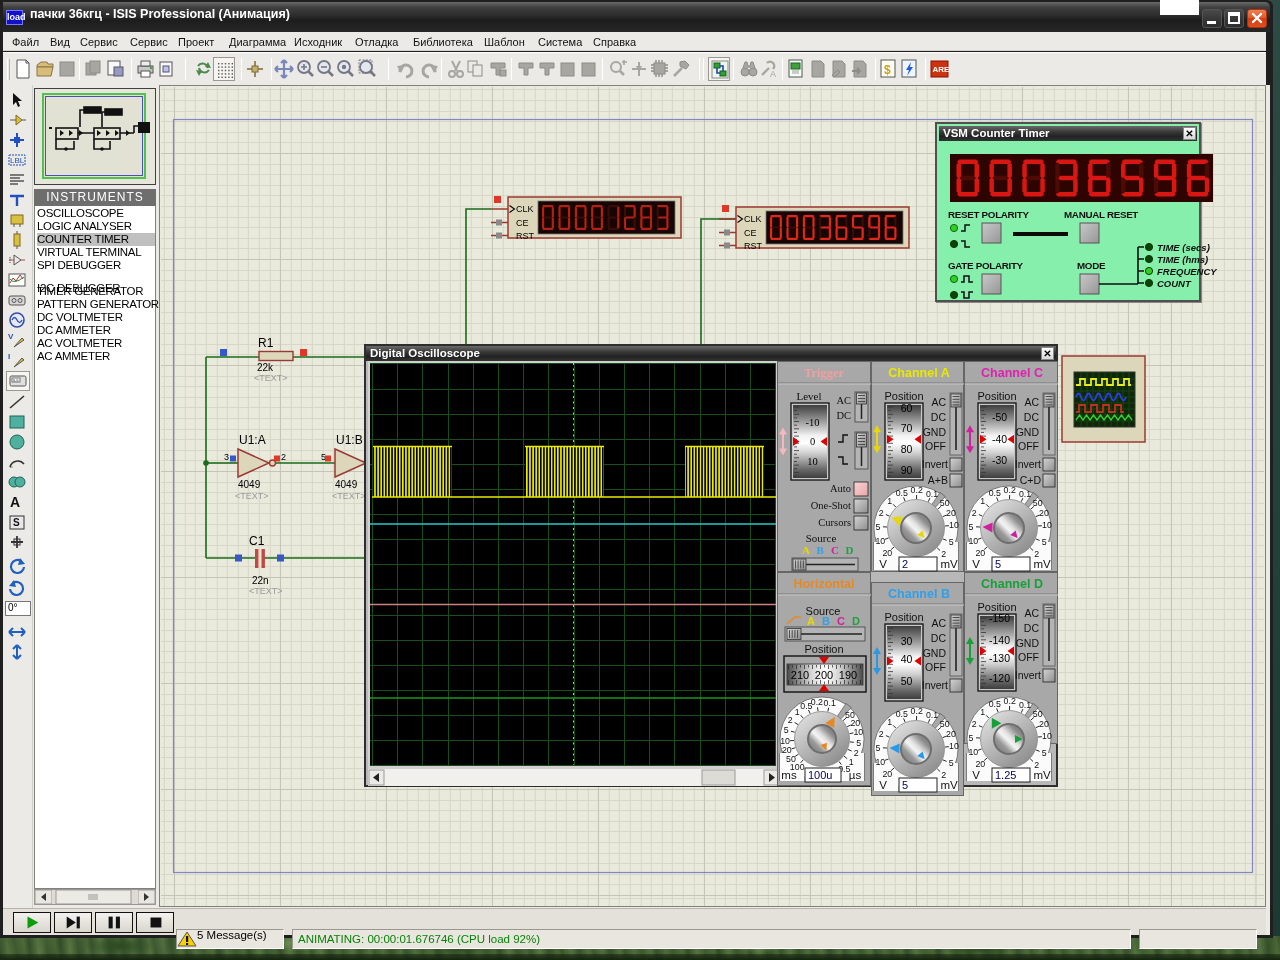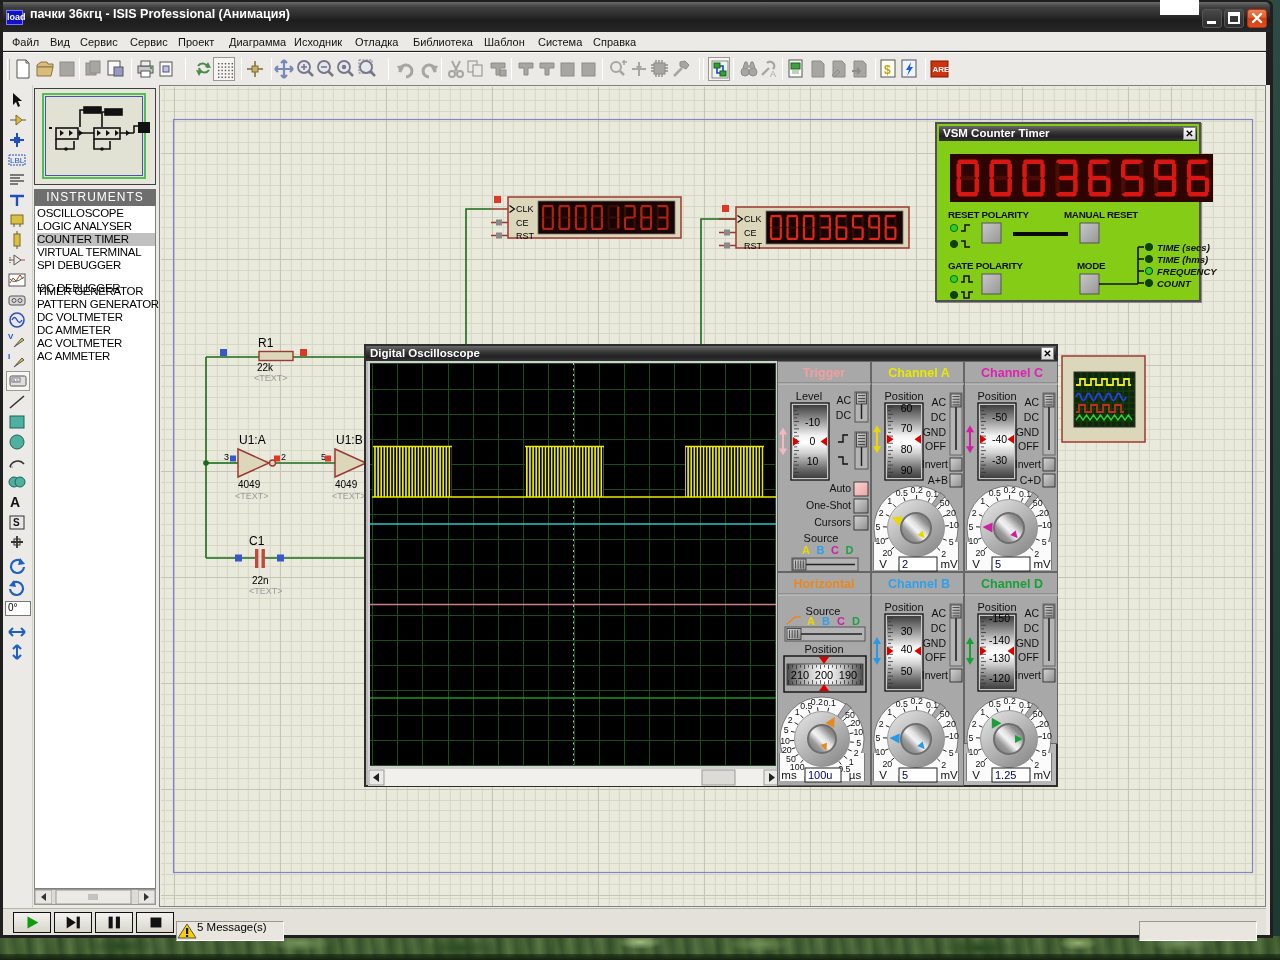--- a/index.html
+++ b/index.html
@@ -41,21 +41,21 @@
 #canvasbox { left:156px; top:0; width:1107px; height:822px; border:1px solid #808080; background:#e9e9dc; }
 #grid { left:1px; top:1px; width:1103px; height:819px;
  background-image:
   repeating-linear-gradient(0deg,#c5c5b5 0 1px,transparent 1px 106px),
   repeating-linear-gradient(90deg,#c5c5b5 0 1px,transparent 1px 106px),
   repeating-linear-gradient(0deg,#d7d7c7 0 1px,transparent 1px 10.6px),
   repeating-linear-gradient(90deg,#d7d7c7 0 1px,transparent 1px 10.6px);
  background-position: 0 -10px, -93px 0, 0 -10px, -8.2px 0; }
 #statusbar { left:3px; top:908px; width:1263px; height:27px; background:#e4e1da; border-top:1px solid #b8b5ae; }
 .sbtn { position:absolute; top:3px; width:38px; height:21px; background:linear-gradient(180deg,#f4f2ee,#d8d5cd); border:1px solid #111; }
-.spanel { position:absolute; top:12px; height:20px; border:1px solid #9a978f; border-right-color:#fff; border-bottom-color:#fff; background:#e9e6df; font-size:11.5px; }
+.spanel { position:absolute; top:20px; height:20px; border:1px solid #9a978f; border-right-color:#fff; border-bottom-color:#fff; background:#e9e6df; font-size:11.5px; }
 .dlg-title { position:absolute; left:2px; top:2px; right:2px; height:15px;
   background:linear-gradient(180deg,#6a6a6a,#383838 40%,#222 70%,#333); color:#fff; font-weight:bold; font-size:11.5px; line-height:15px; padding-left:4px;}
 .xbtn { position:absolute; top:1px; width:13px; height:13px; background:linear-gradient(180deg,#fdfdfd,#d8d8d8); border:1px solid #888; color:#000; font-size:10px; font-weight:bold; text-align:center; line-height:12px; }
 </style></head><body>
 <div class="abs" id="deskR"></div>
 <div class="abs" id="deskB"></div>
 <div class="abs" id="win"></div>
 <div class="abs" id="titlebar"></div>
 <div class="abs" id="isislogo">load</div>
 <div class="abs" id="title">пачки 36кгц - ISIS Professional (Анимация)</div>
@@ -677,23 +677,24 @@
         <rect x="20" y="4" width="4.5" height="13" fill="#111"></rect>
       </svg></div>
     <div class="sbtn" style="left:133px"><svg width="37" height="19" viewBox="0 0 37 21">
         <rect x="13" y="5" width="12" height="11" fill="#111"></rect>
       </svg></div>
     <div class="spanel" style="left:173px;width:108px;"><svg width="20" height="18" style="vertical-align:-4px">
         <polygon points="10,2 19,16 1,16" fill="#f8d000" stroke="#555"></polygon>
         <rect x="9" y="6" width="2.2" height="6" fill="#111"></rect>
         <rect x="9" y="13" width="2.2" height="2" fill="#111"></rect>
       </svg><span style="position:relative;top:-5px;">5 Message(s)</span></div>
+    <div class="spanel" style="left:289px;width:839px;color:#078207;line-height:18px;padding-left:5px;">ANIMATING: 00:00:01.676746 (CPU load 92%)</div>
     <div class="spanel" style="left:1136px;width:118px;"></div>
   </div>
-<div class="abs" style="left:935px;top:122px;width:266px;height:180px;background:#84cc16;border:2px solid #505050;box-shadow:1px 1px 0 #888;">
+<div class="abs" style="left:935px;top:122px;width:266px;height:180px;background:#86efac;border:2px solid #505050;box-shadow:1px 1px 0 #888;">
     <div class="dlg-title">VSM Counter Timer<div class="xbtn" style="right:1px;">✕</div></div>
     <svg width="283" height="159" viewBox="0 0 283 159" style="position:absolute;left:0;top:17px">
       <defs>
         <linearGradient id="btng2" x1="0" y1="0" x2="1" y2="1">
           <stop offset="0" stop-color="#c9c9c9"></stop>
           <stop offset="1" stop-color="#969696"></stop>
         </linearGradient>
       </defs>
       <rect x="13" y="13" width="263" height="48" fill="#2d0400"></rect>
       <polygon points="19.9,20.8 22.2,18.5 39.3,18.5 41.5,20.8 39.3,23.0 22.2,23.0" fill="#d81712"></polygon>
@@ -834,21 +835,21 @@
       <line x1="2" y1="163" x2="408" y2="163" stroke="#28c8c8" stroke-width="1.4"></line>
       <line x1="2" y1="243.5" x2="408" y2="243.5" stroke="#cc8080" stroke-width="1.4"></line>
       <line x1="2" y1="337" x2="408" y2="337" stroke="#1e961e" stroke-width="1.4"></line>
       <rect x="0" y="408" width="412" height="17" fill="#f1f0ed"></rect>
       <rect x="1" y="409" width="15" height="15" fill="#eceae6" stroke="#999"></rect>
       <polygon points="11,412 11,421 5,416.5" fill="#222"></polygon>
       <rect x="396" y="409" width="15" height="15" fill="#eceae6" stroke="#999"></rect>
       <polygon points="401,412 401,421 407,416.5" fill="#222"></polygon>
       <rect x="334" y="409" width="33" height="15" fill="#dddbd6" stroke="#999"></rect>
     </svg>
-    <div style="position:absolute;left:411px;top:15px;width:93.5px;height:211px;background:#a8a8a8;border:1px solid #666;"><svg width="93" height="211" viewBox="0 0 93 211">
+    <div style="position:absolute;left:411px;top:15px;width:93.5px;height:211px;background:#a8a8a8;border:1px solid #666;font-family:Liberation Serif, serif;"><svg width="93" height="211" viewBox="0 0 93 211">
         <defs>
           <linearGradient id="knobg" x1="0" y1="0" x2="0.8" y2="1">
             <stop offset="0" stop-color="#e9e9e9"></stop>
             <stop offset="0.5" stop-color="#b9b9b9"></stop>
             <stop offset="1" stop-color="#8a8a8a"></stop>
           </linearGradient>
           <linearGradient id="knobi" x1="0" y1="1" x2="1" y2="0">
             <stop offset="0" stop-color="#6e6e6e"></stop>
             <stop offset="0.3" stop-color="#9a9a9a"></stop>
             <stop offset="0.46" stop-color="#f4f4f4"></stop>
@@ -1257,21 +1258,21 @@
           <polygon points="53.8,143.1 48.8,153.1 58.8,153.1" fill="#e88820"></polygon>
         </g>
         <g transform="rotate(160 46.7 173.5)">
           <polygon points="46.7,169.0 43.2,176.3 50.2,176.3" fill="#e88820"></polygon>
         </g>
         <text x="11.0" y="206.0" font-size="11.5" fill="#111" text-anchor="middle">ms</text>
         <text x="77.0" y="206.0" font-size="11.5" fill="#111" text-anchor="middle">µs</text>
         <rect x="27" y="195" width="36" height="14" fill="#fff" stroke="#222" stroke-width="1"></rect>
         <text x="30" y="206" font-size="11" fill="#000060">100u</text>
       </svg></div>
-    <div style="position:absolute;left:504.5px;top:226px;width:93.5px;height:214px;background:#a8a8a8;border:1px solid #666;"><svg width="93" height="214" viewBox="0 0 93 214">
+    <div style="position:absolute;left:504.5px;top:236px;width:93.5px;height:214px;background:#a8a8a8;border:1px solid #666;"><svg width="93" height="214" viewBox="0 0 93 214">
         <text x="47" y="15" font-size="12.5" font-weight="bold" fill="#30a0e8" text-anchor="middle">Channel B</text>
         <line x1="0" y1="21" x2="93" y2="21" stroke="#777" stroke-width="1"></line>
         <line x1="0" y1="22" x2="93" y2="22" stroke="#c8c8c8" stroke-width="1"></line>
         <text x="32" y="38" font-size="11" fill="#111" text-anchor="middle">Position</text>
         <rect x="13" y="41" width="38" height="77" fill="#c8c8c8" stroke="#111" stroke-width="1.3"></rect>
         <rect x="15" y="43" width="34" height="73" fill="url(#vsg)"></rect>
         <line x1="16" y1="45.0" x2="21" y2="45.0" stroke="#333" stroke-width="0.8"></line>
         <line x1="16" y1="48.6" x2="19" y2="48.6" stroke="#333" stroke-width="0.8"></line>
         <line x1="16" y1="52.3" x2="21" y2="52.3" stroke="#333" stroke-width="0.8"></line>
         <line x1="16" y1="55.9" x2="19" y2="55.9" stroke="#333" stroke-width="0.8"></line>

